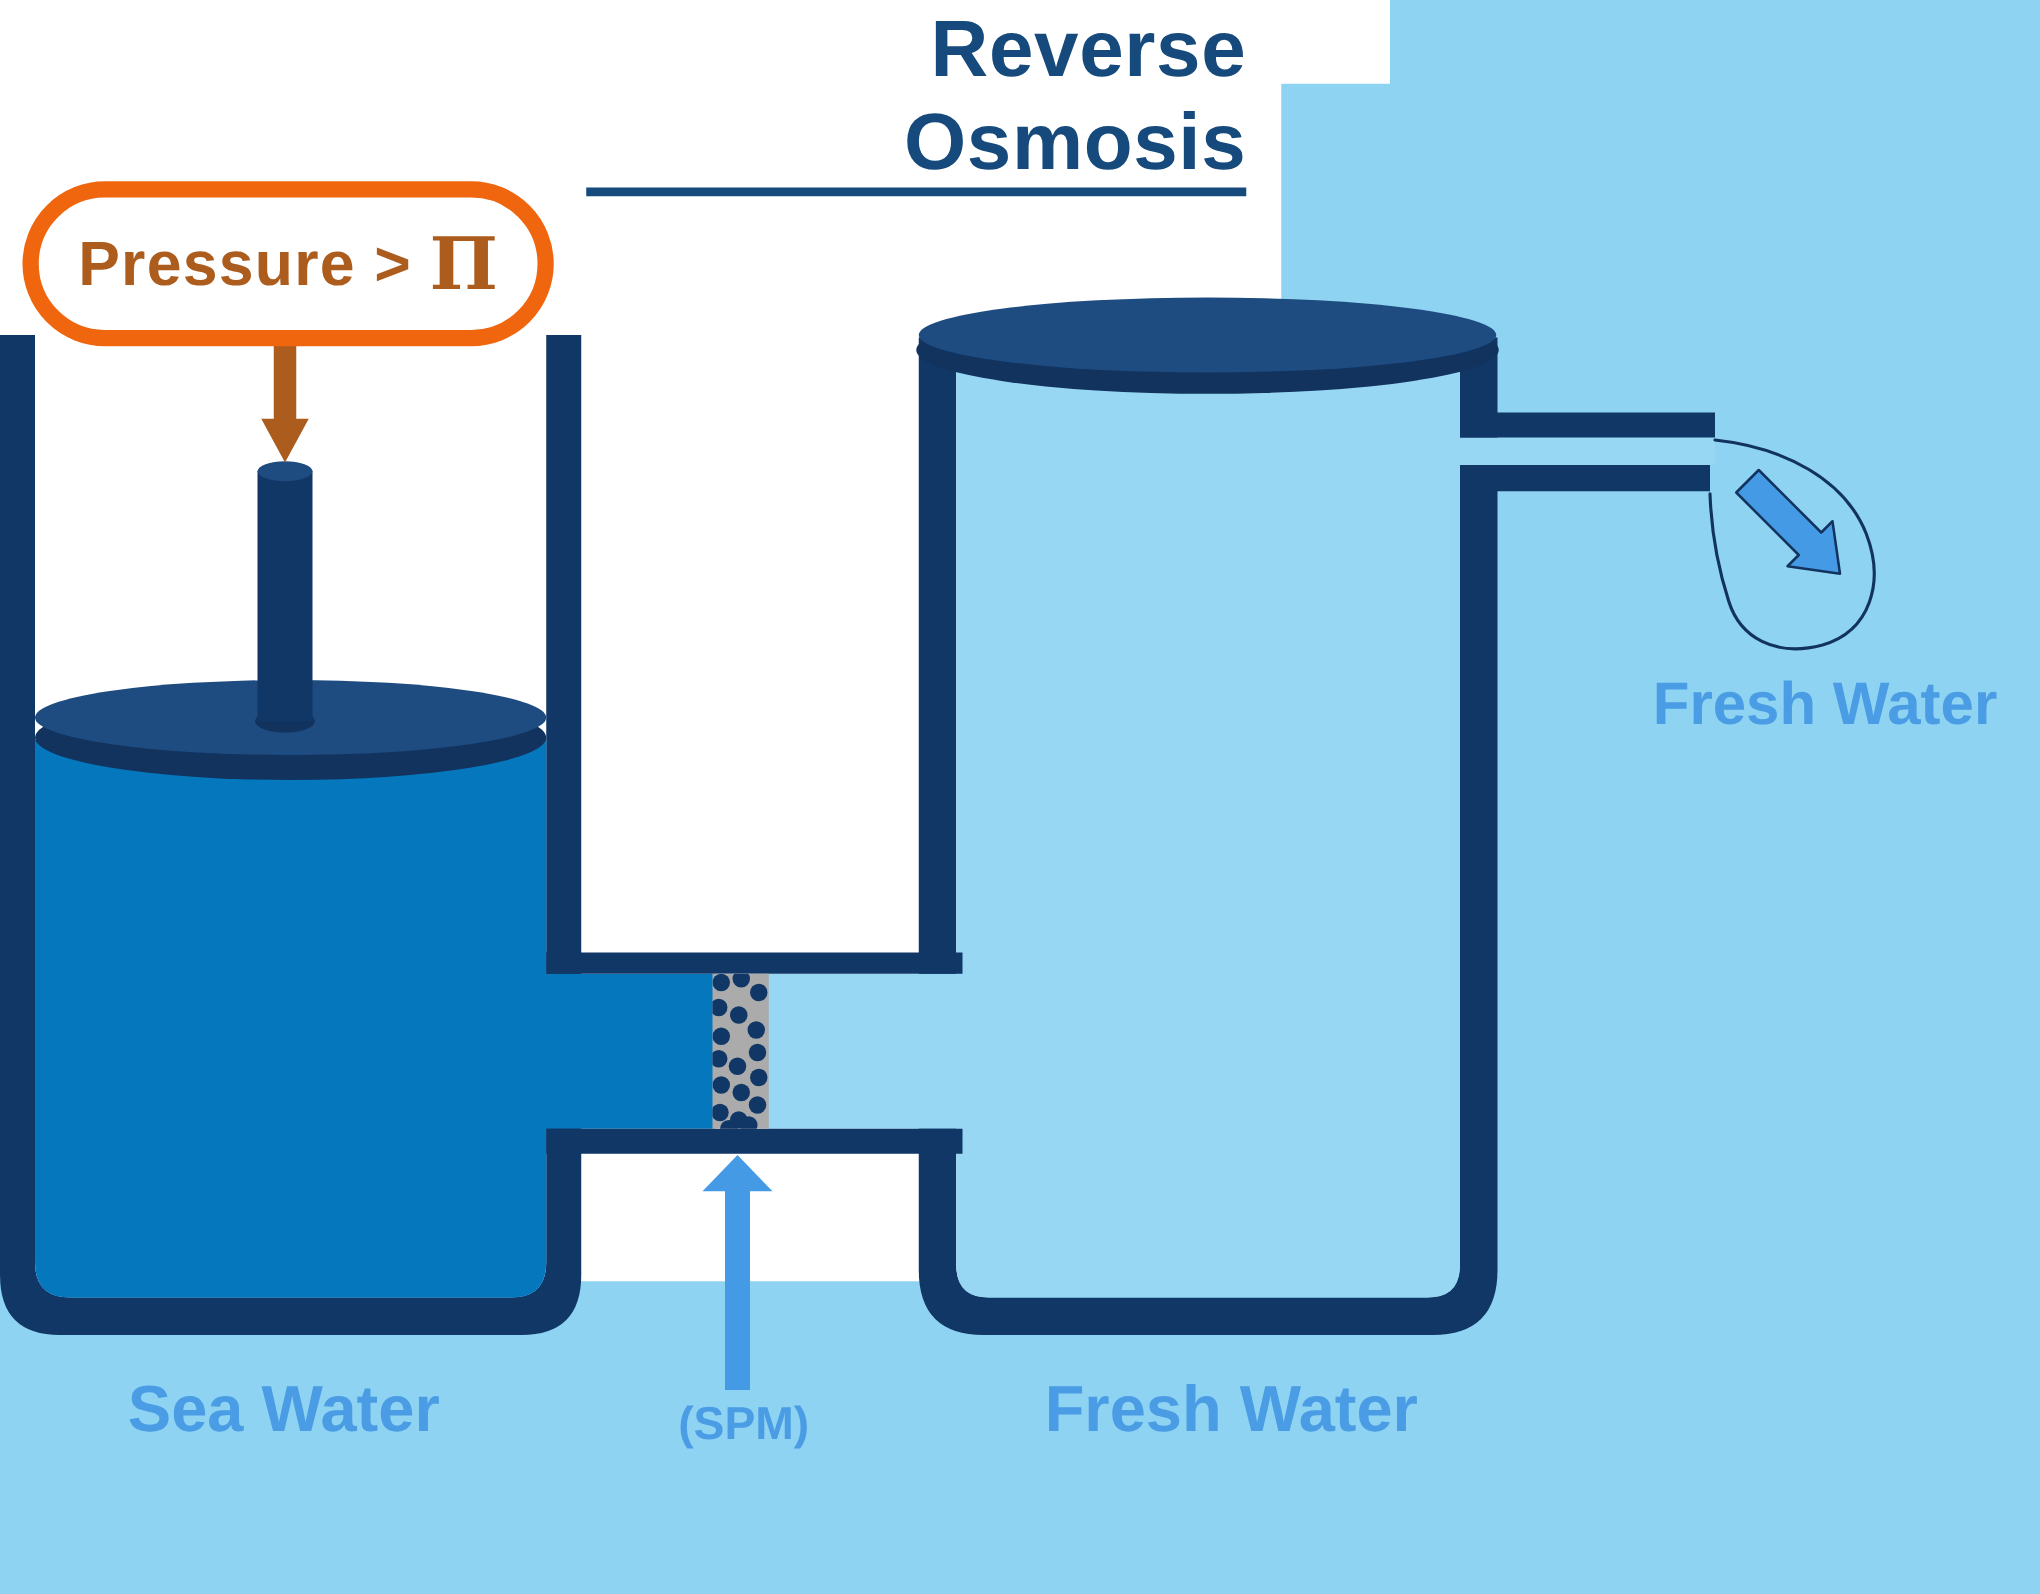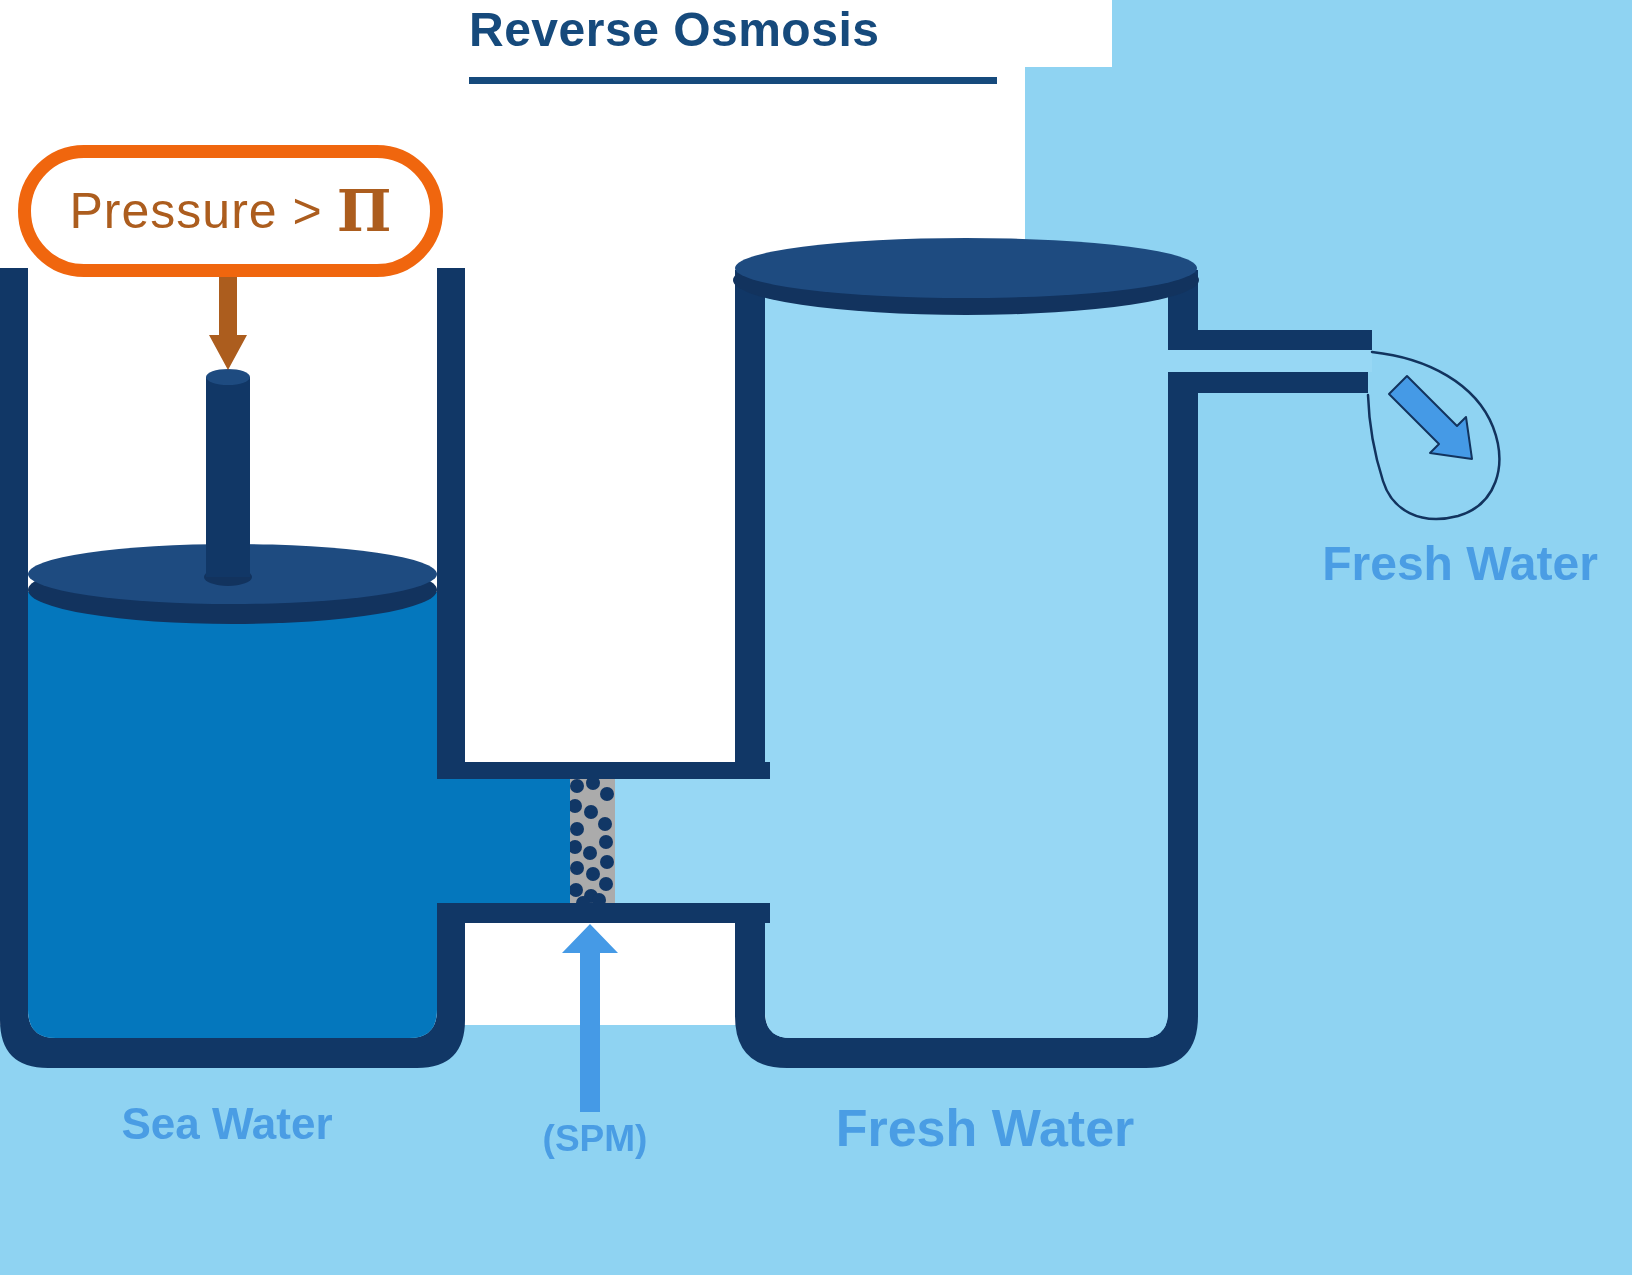--- a/index.html
+++ b/index.html
@@ -20,33 +20,33 @@
   .f-arrow{fill:var(--arrow-blue)}
   .f-gray{fill:var(--membrane-gray)}
   .f-orange{fill:var(--orange-text)}
   .dot{fill:var(--navy)}
   .droplet{fill:none;stroke:var(--navy-rim);stroke-width:2.5;stroke-linecap:round;}
   .out-arrow{fill:var(--arrow-blue);stroke:var(--navy-rim);stroke-width:2;stroke-linejoin:round;}
 
   .lbl{position:absolute;font-weight:700;color:var(--label-blue);text-align:center;line-height:1.1;}
 
   #title{
-    position:absolute;left:469px;top:2px;width:528px;text-align:left;
-    font-size:48px;font-weight:700;color:var(--title-blue);
-    border-bottom:7px solid var(--title-blue);padding-bottom:20px;letter-spacing:.5px;
+    position:absolute;left:469px;top:2px;width:528px;text-align:right;
+    font-size:64px;font-weight:700;color:var(--title-blue);
+    border-bottom:7px solid var(--title-blue);padding-bottom:0;letter-spacing:.5px;
   }
   #pressure-pill{
     position:absolute;left:18px;top:145px;width:425px;height:132px;
     box-sizing:border-box;border:13px solid var(--orange-border);border-radius:80px;
     background:#ffffff;display:flex;align-items:center;justify-content:center;
   }
-  #pressure-pill .ptxt{font-size:50px;font-weight:400;color:var(--orange-text);letter-spacing:1px;}
+  #pressure-pill .ptxt{font-size:50px;font-weight:700;color:var(--orange-text);letter-spacing:1px;}
   #pressure-pill .pi{font-family:"DejaVu Serif","Liberation Serif",serif;font-size:58px;font-weight:600;color:var(--orange-text);margin-left:14px;}
 
-  #sea-water-label{left:47px;top:1100px;width:360px;font-size:44px;}
+  #sea-water-label{left:47px;top:1100px;width:360px;font-size:52px;}
   #membrane-label{left:425px;top:1110px;width:340px;font-size:37px;line-height:57px;}
   #fresh-water-bottom-label{left:795px;top:1100px;width:380px;font-size:52px;}
   #fresh-water-out-label{left:1280px;top:538px;width:360px;font-size:48px;}
 </style>
 </head>
 <body>
 
 <div id="stage">
 
   <svg id="diagram-svg" width="1632" height="1275" viewBox="0 0 1632 1275">

